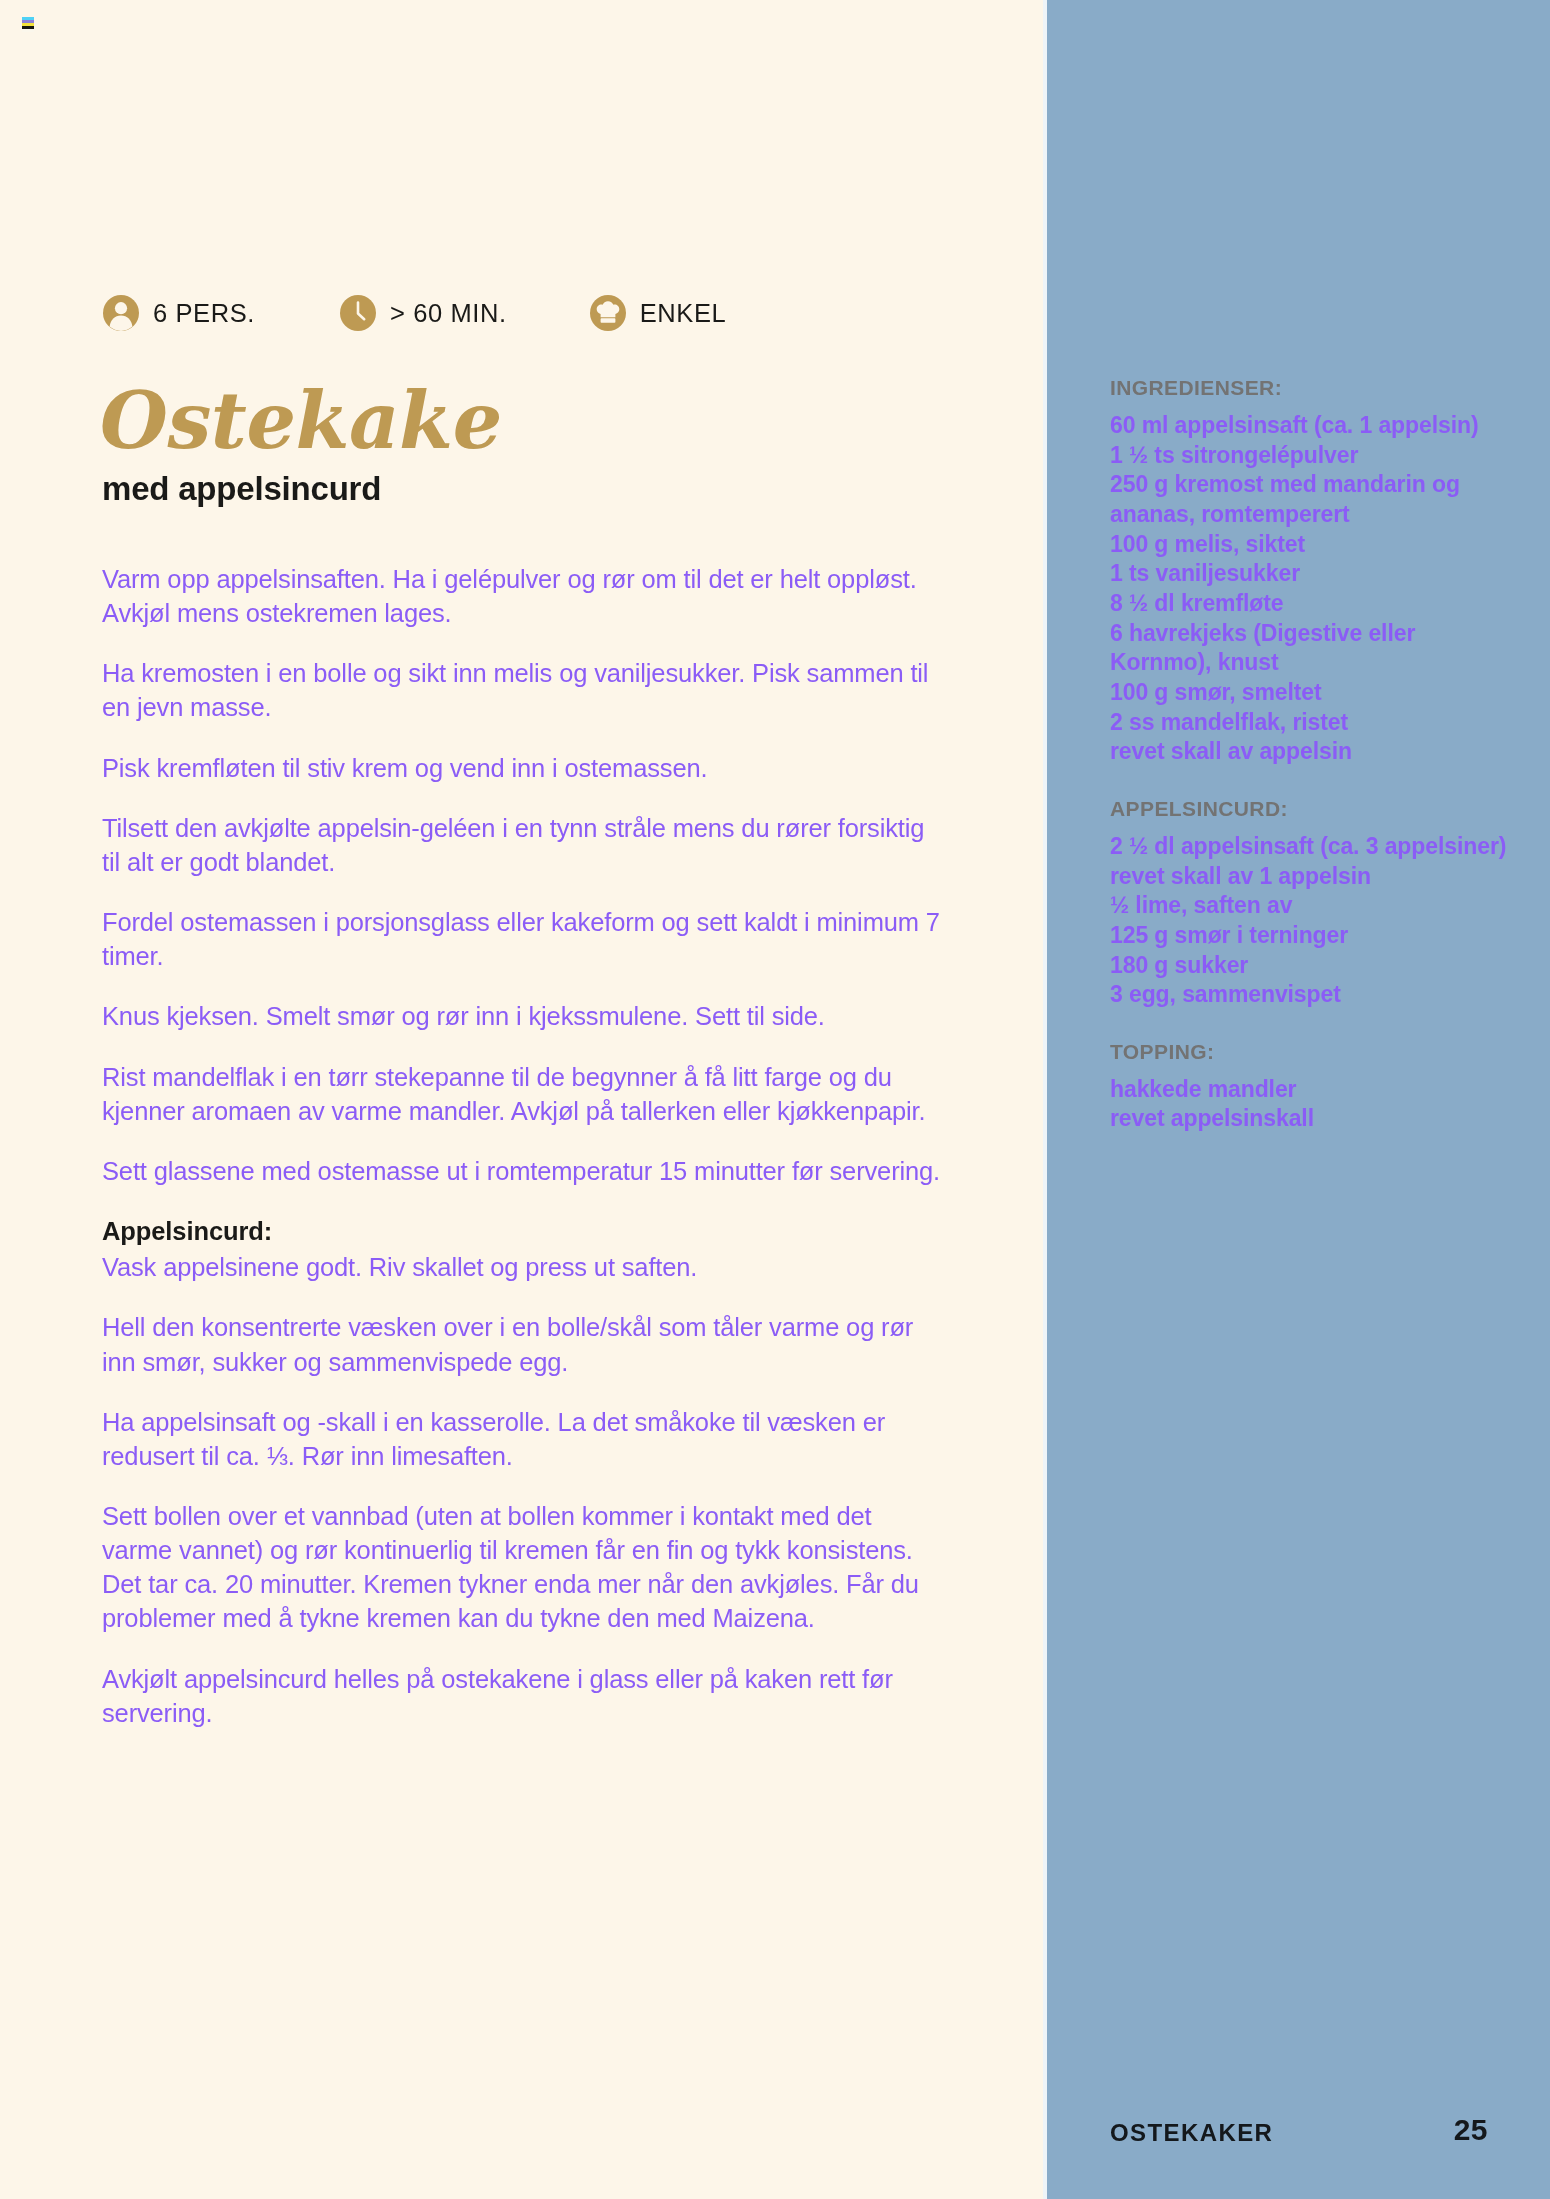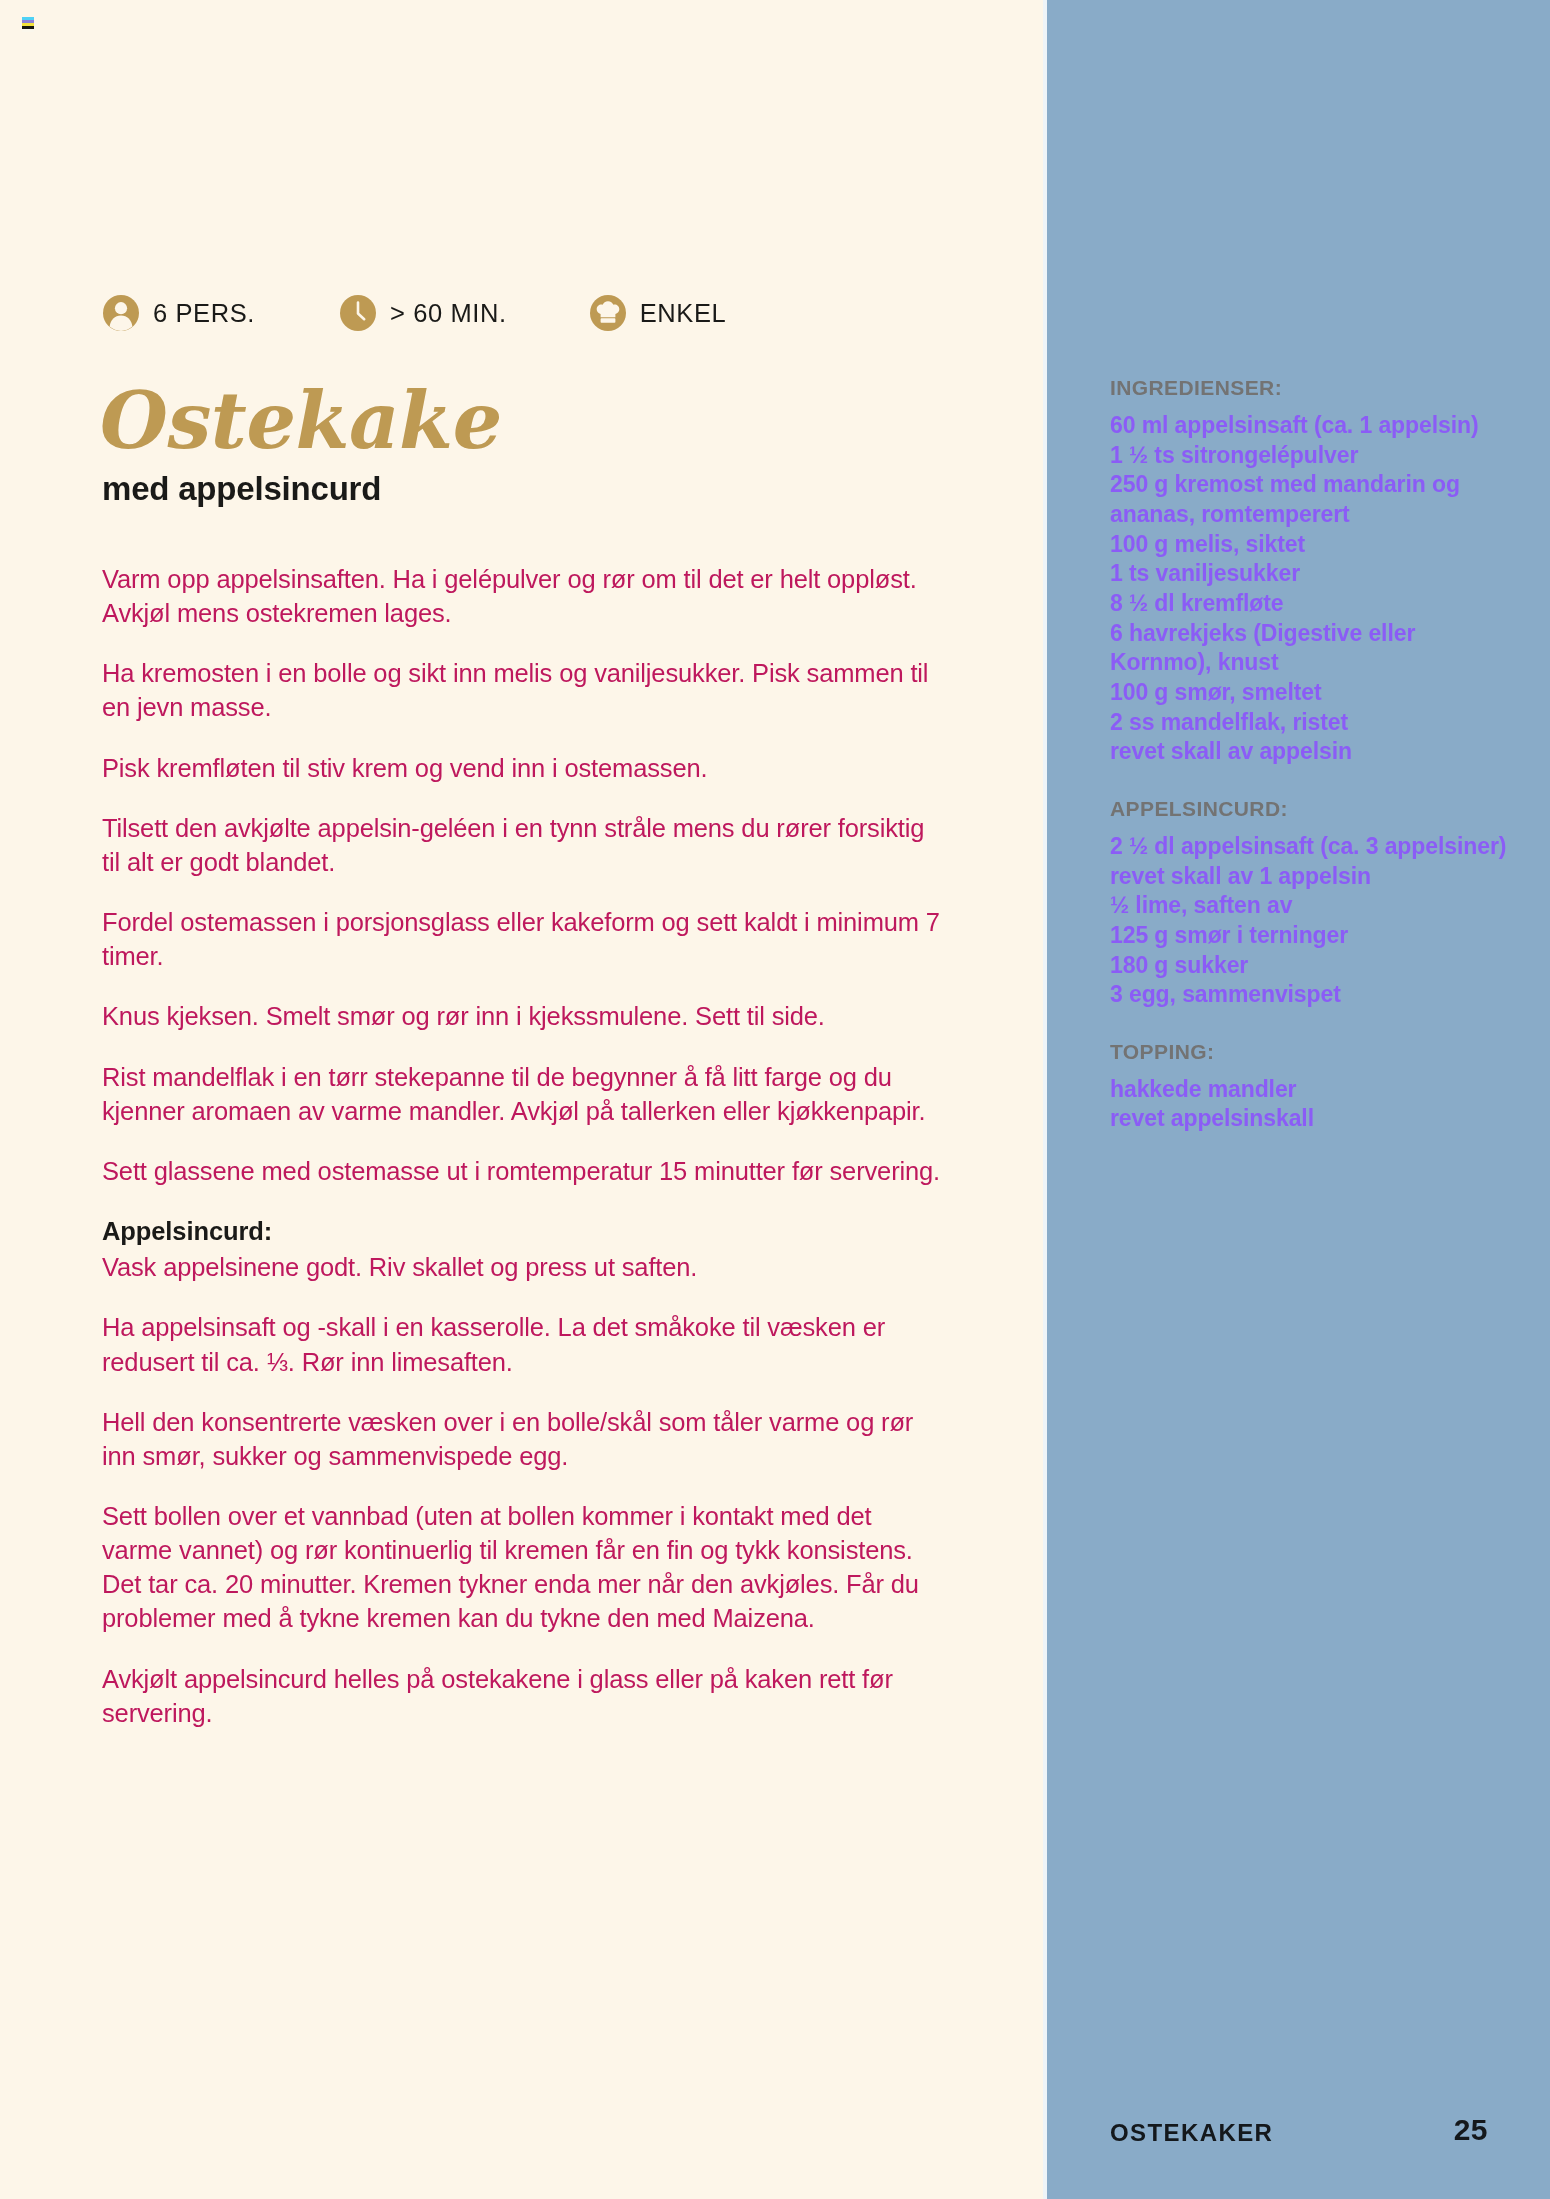--- a/index.html
+++ b/index.html
@@ -119,21 +119,21 @@
   
   #steps {
     position: absolute;
     left: 102px;
     top: 562px;
     width: 840px;
   }
   .step {
     font-size: 25.5px;
     line-height: 1.34;
-    color: #be185d;
+    color: #8b5cf6;
     margin: 0 0 26px 0;
     letter-spacing: -0.15px;
   }
   .step-head {
     font-size: 25.5px;
     line-height: 1.34;
     color: #1A1A18;
     font-weight: bold;
     margin: 0 0 2px 0;
     letter-spacing: -0.1px;
@@ -248,22 +248,22 @@
       <p class="step">Varm opp appelsinsaften. Ha i gelépulver og rør om til det er helt oppløst. Avkjøl mens ostekremen lages.</p>
       <p class="step">Ha kremosten i en bolle og sikt inn melis og vaniljesukker. Pisk sammen til en jevn masse.</p>
       <p class="step">Pisk kremfløten til stiv krem og vend inn i ostemassen.</p>
       <p class="step">Tilsett den avkjølte appelsin-geléen i en tynn stråle mens du rører forsiktig til alt er godt blandet.</p>
       <p class="step">Fordel ostemassen i porsjonsglass eller kakeform og sett kaldt i minimum 7 timer.</p>
       <p class="step">Knus kjeksen. Smelt smør og rør inn i kjekssmulene. Sett til side.</p>
       <p class="step">Rist mandelflak i en tørr stekepanne til de begynner å få litt farge og du kjenner aromaen av varme mandler. Avkjøl på tallerken eller kjøkkenpapir.</p>
       <p class="step">Sett glassene med ostemasse ut i romtemperatur 15 minutter før servering.</p>
       <p class="step-head">Appelsincurd:</p>
       <p class="step">Vask appelsinene godt. Riv skallet og press ut saften.</p>
+      <p class="step">Hell den konsentrerte væsken over i en bolle/skål som tåler varme og rør inn smør, sukker og sammenvispede egg.</p>
       <p class="step">Ha appelsinsaft og -skall i en kasserolle. La det småkoke til væsken er redusert til ca. ⅓. Rør inn limesaften.</p>
-      <p class="step">Hell den konsentrerte væsken over i en bolle/skål som tåler varme og rør inn smør, sukker og sammenvispede egg.</p>
       <p class="step">Sett bollen over et vannbad (uten at bollen kommer i kontakt med det varme vannet) og rør kontinuerlig til kremen får en fin og tykk konsistens. Det tar ca. 20 minutter. Kremen tykner enda mer når den avkjøles. Får du problemer med å tykne kremen kan du tykne den med Maizena.</p>
       <p class="step">Avkjølt appelsincurd helles på ostekakene i glass eller på kaken rett før servering.</p>
     </div>
 
   <div id="sidebar-inner">
       <div class="sb-block">
         <div class="sb-heading">INGREDIENSER:</div>
         <ul class="sb-list">
           <li>60 ml appelsinsaft (ca. 1 appelsin)</li>
           <li>1 ½ ts sitrongelépulver</li>

